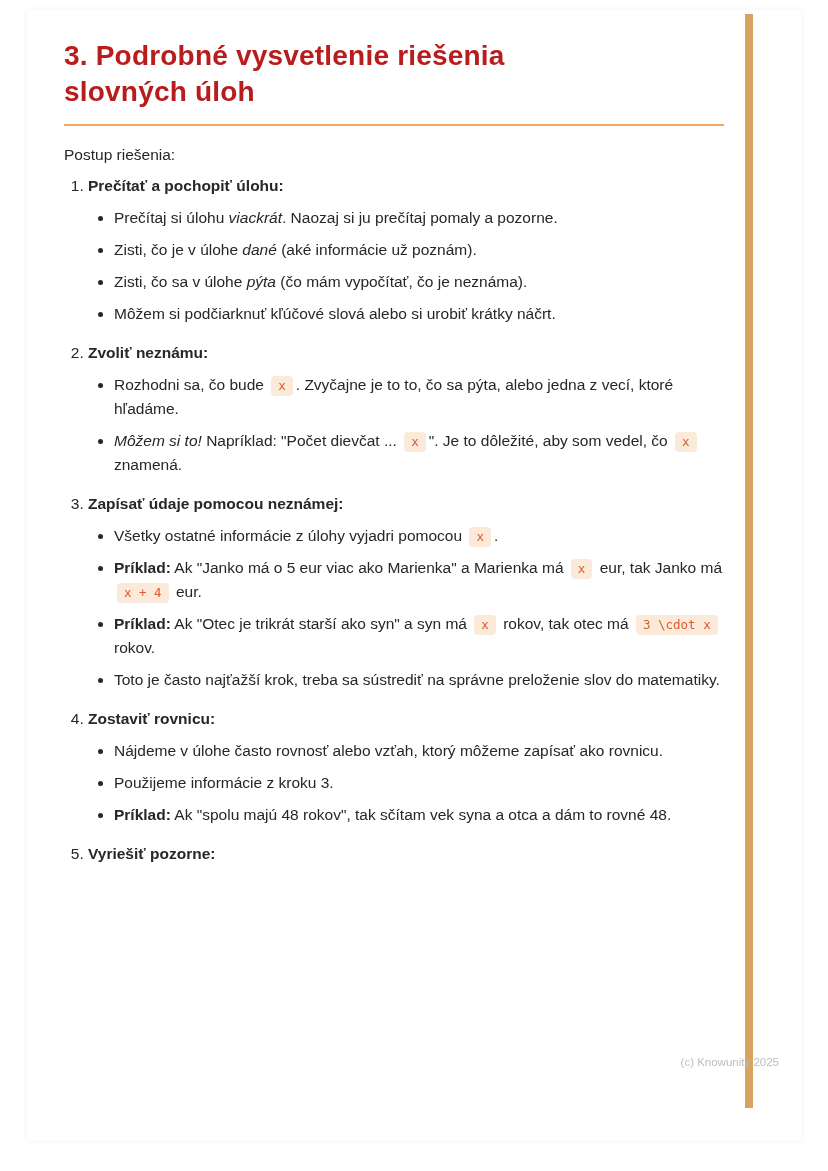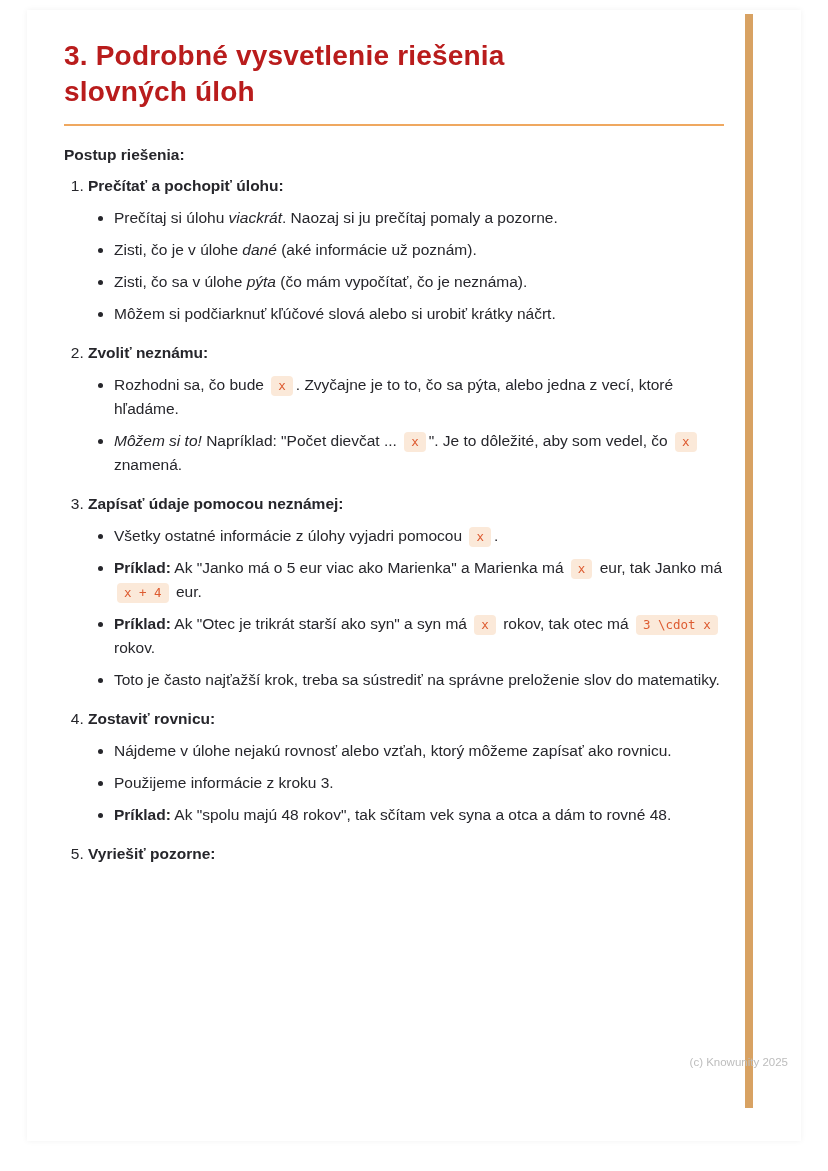--- a/index.html
+++ b/index.html
@@ -31,39 +31,39 @@
     font-size: 28px; line-height: 1.3; font-weight: 700;
     color: #b91c1c;
     margin: 8px 0 13px; max-width: 570px;
     letter-spacing: 0.2px;
   }
   hr.divider {
     border: none; border-top: 2px solid #efa860;
     margin: 0 0 18px;
   }
   p.intro { font-size: 15.5px; line-height: 1.55; margin: 0 0 13px; }
-  p.steps-heading { font-size: 15.5px; font-weight: 700; margin: 20px 0 4px; }
+  p.steps-heading { font-size: 15.5px; font-weight: 400; margin: 20px 0 4px; }
   ol.steps {
     margin: 10px 0 0; padding-left: 24px;
     font-size: 15.5px; line-height: 1.55;
   }
   ol.steps > li { margin-bottom: 15px; }
   .step-label { font-weight: 700; }
   ul.bullets { list-style: disc; margin: 8px 0 0; padding-left: 26px; }
   ul.bullets > li { margin-bottom: 8px; line-height: 1.55; }
   .chip {
     font-family: "DejaVu Sans Mono", monospace;
     font-size: 12.5px;
     background: #fbe9d9; color: #dd5b31;
     padding: 2px 7px; border-radius: 4px;
     margin: 0 3px; white-space: nowrap;
     display: inline-block; line-height: 1.25;
   }
   .footer {
-    position: absolute; top: 1056px; right: 40px;
+    position: absolute; top: 1056px; right: 49px;
     font-size: 11.5px; color: #bdbdbd; z-index: 3;
   }
 </style>
 </head>
 <body>
 
 <div class="page-card"></div>
 <div class="accent-bar"></div>
 
 <div class="content">
@@ -93,21 +93,21 @@
       <ul class="bullets">
         <li>Všetky ostatné informácie z úlohy vyjadri pomocou <code class="chip">x</code>.</li>
         <li><strong>Príklad:</strong> Ak "Janko má o 5 eur viac ako Marienka" a Marienka má <code class="chip">x</code> eur, tak Janko má <code class="chip">x + 4</code> eur.</li>
         <li><strong>Príklad:</strong> Ak "Otec je trikrát starší ako syn" a syn má <code class="chip">x</code> rokov, tak otec má <code class="chip">3 \cdot x</code> rokov.</li>
         <li>Toto je často najťažší krok, treba sa sústrediť na správne preloženie slov do matematiky.</li>
       </ul>
     </li>
     <li>
       <span class="step-label">Zostaviť rovnicu:</span>
       <ul class="bullets">
-        <li>Nájdeme v úlohe nejakú rovnosť alebo vzťah, ktorý môžeme zapísať ako rovnicu.</li>
+        <li>Nájdeme v úlohe často rovnosť alebo vzťah, ktorý môžeme zapísať ako rovnicu.</li>
         <li>Použijeme informácie z kroku 3.</li>
         <li><strong>Príklad:</strong> Ak "spolu majú 48 rokov", tak sčítam vek syna a otca a dám to rovné 48.</li>
       </ul>
     </li>
     <li>
       <span class="step-label">Vyriešiť pozorne:</span>
     </li>
   </ol>
 </div>
 

